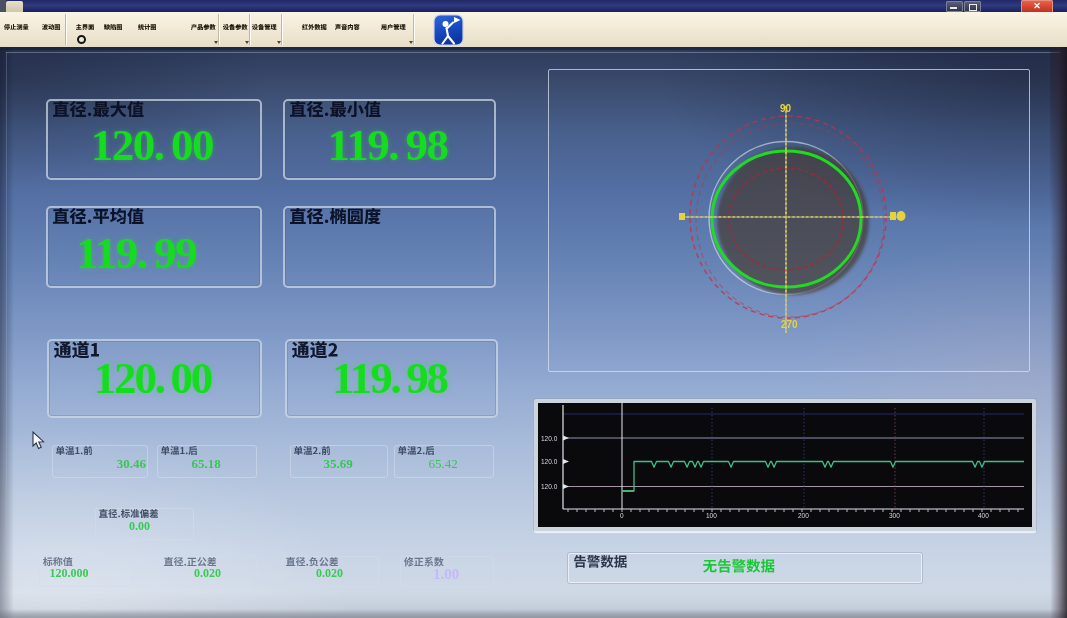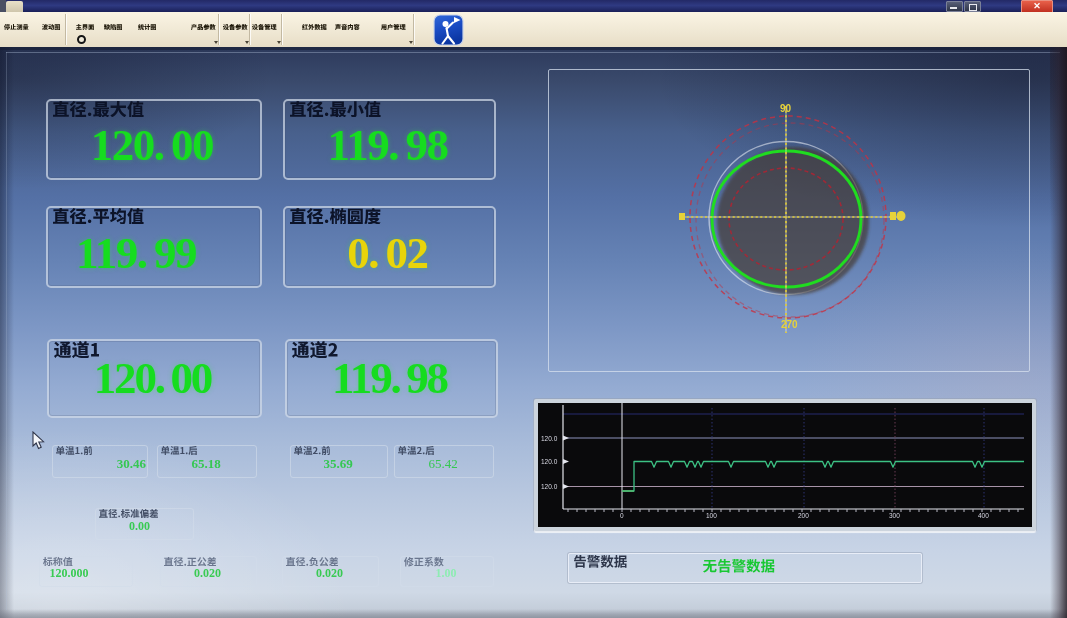--- a/index.html
+++ b/index.html
@@ -108,21 +108,20 @@
 <svg style="position:absolute;left:54.0px;top:341.0px;" width="45.3" height="17.3" viewBox="0 0 45.3 17.3">
       <path d="M4.6 7.1V13.9H2.4V9.3H0.2V7.1ZM0.3 2.2 2.0 0.8Q2.5 1.2 3.1 1.7Q3.7 2.2 4.3 2.8Q4.9 3.3 5.2 3.7L3.5 5.3Q3.2 4.9 2.7 4.4Q2.1 3.8 1.5 3.3Q0.9 2.7 0.3 2.2ZM7.4 3.7 8.9 2.5Q9.7 2.7 10.7 3.1Q11.6 3.5 12.5 3.9Q13.4 4.3 14.0 4.7L12.4 6.1Q11.8 5.7 11.0 5.3Q10.1 4.9 9.2 4.5Q8.2 4.0 7.4 3.7ZM6.1 4.7H15.2V6.4H8.3V14.0H6.1ZM14.1 4.7H16.4V12.0Q16.4 12.7 16.2 13.1Q16.1 13.5 15.6 13.7Q15.2 14.0 14.6 14.0Q14.0 14.1 13.2 14.1Q13.1 13.6 12.9 13.1Q12.8 12.6 12.6 12.2Q13.0 12.2 13.3 12.2Q13.7 12.2 13.8 12.2Q14.0 12.2 14.1 12.2Q14.1 12.1 14.1 12.0ZM6.3 0.7H14.8V2.5H6.3ZM7.3 7.2H14.9V8.8H7.3ZM7.3 9.7H14.9V11.4H7.3ZM10.1 5.5H12.3V13.9H10.1ZM13.9 0.7H14.5L14.9 0.6L16.3 1.7Q15.4 2.7 14.1 3.6Q12.8 4.5 11.6 5.1Q11.4 4.8 11.0 4.4Q10.7 4.0 10.4 3.8Q11.1 3.4 11.8 3.0Q12.4 2.5 13.0 2.0Q13.6 1.5 13.9 1.1ZM3.6 13.0Q4.1 13.0 4.5 13.3Q4.9 13.6 5.6 14.0Q6.4 14.5 7.7 14.6Q8.9 14.8 10.3 14.8Q11.0 14.8 11.9 14.7Q12.8 14.7 13.8 14.7Q14.7 14.6 15.6 14.5Q16.5 14.4 17.2 14.3Q17.1 14.6 16.9 15.1Q16.8 15.5 16.7 15.9Q16.6 16.3 16.6 16.6Q16.0 16.6 15.3 16.7Q14.5 16.7 13.6 16.7Q12.7 16.8 11.8 16.8Q11.0 16.8 10.2 16.8Q8.6 16.8 7.4 16.6Q6.2 16.4 5.3 15.9Q4.7 15.6 4.3 15.3Q3.9 15.0 3.6 15.0Q3.3 15.0 3.0 15.3Q2.6 15.6 2.2 16.1Q1.8 16.6 1.4 17.1L0.0 15.1Q0.9 14.2 1.9 13.6Q2.9 13.0 3.6 13.0Z M23.3 2.2H34.8V4.2H23.3ZM27.6 3.1 30.4 3.3Q30.1 4.0 29.7 4.7Q29.4 5.4 29.1 5.9L27.2 5.6Q27.3 5.0 27.5 4.3Q27.6 3.7 27.6 3.1ZM30.8 0.1 33.1 0.8Q32.6 1.4 32.2 2.1Q31.7 2.7 31.4 3.1L29.5 2.5Q29.7 2.2 30.0 1.8Q30.2 1.3 30.4 0.9Q30.6 0.5 30.8 0.1ZM24.7 0.8 26.7 0.0Q27.1 0.4 27.4 0.9Q27.7 1.5 27.9 1.9L25.8 2.8Q25.6 2.4 25.3 1.8Q25.0 1.3 24.7 0.8ZM22.7 6.6V14.0H20.4V8.8H18.4V6.6ZM18.3 2.0 20.2 0.8Q20.6 1.3 21.1 1.8Q21.6 2.3 22.1 2.8Q22.5 3.4 22.8 3.8L20.8 5.1Q20.6 4.7 20.2 4.1Q19.7 3.6 19.3 3.0Q18.8 2.5 18.3 2.0ZM21.8 13.2Q22.3 13.2 22.8 13.5Q23.2 13.8 24.0 14.2Q25.0 14.7 26.2 14.8Q27.4 14.9 28.9 14.9Q29.8 14.9 30.9 14.9Q32.0 14.8 33.2 14.7Q34.3 14.6 35.2 14.5Q35.1 14.8 34.9 15.2Q34.8 15.6 34.7 16.1Q34.6 16.5 34.6 16.8Q34.1 16.8 33.4 16.9Q32.7 16.9 31.9 16.9Q31.1 17.0 30.3 17.0Q29.5 17.0 28.8 17.0Q27.2 17.0 25.9 16.8Q24.7 16.6 23.7 16.1Q23.0 15.8 22.6 15.5Q22.1 15.2 21.8 15.2Q21.4 15.2 21.0 15.5Q20.7 15.8 20.2 16.3Q19.8 16.8 19.4 17.3L18.0 15.3Q19.0 14.4 20.0 13.8Q21.0 13.2 21.8 13.2ZM26.6 9.1V9.9H31.2V9.1ZM26.6 11.4V12.3H31.2V11.4ZM26.6 6.8V7.6H31.2V6.8ZM24.4 5.1H33.6V13.9H24.4Z M37.1 15.5V13.1H39.9V5.1H37.5V3.3Q38.5 3.1 39.3 2.8Q40.0 2.6 40.7 2.1H42.8V13.1H45.3V15.5Z" fill="#10182e"></path>
     </svg>
 <div style="position:absolute;border:2px solid rgba(208,218,232,.72);border-radius:5px;box-shadow:inset 0 0 0 1px rgba(60,72,100,.18);left:285px;top:339px;width:209px;height:75px"></div>
 <svg style="position:absolute;left:292.0px;top:341.0px;" width="45.5" height="17.3" viewBox="0 0 45.5 17.3">
       <path d="M4.6 7.1V13.9H2.4V9.3H0.2V7.1ZM0.3 2.2 2.0 0.8Q2.5 1.2 3.1 1.7Q3.7 2.2 4.3 2.8Q4.9 3.3 5.2 3.7L3.5 5.3Q3.2 4.9 2.7 4.4Q2.1 3.8 1.5 3.3Q0.9 2.7 0.3 2.2ZM7.4 3.7 8.9 2.5Q9.7 2.7 10.7 3.1Q11.6 3.5 12.5 3.9Q13.4 4.3 14.0 4.7L12.4 6.1Q11.8 5.7 11.0 5.3Q10.1 4.9 9.2 4.5Q8.2 4.0 7.4 3.7ZM6.1 4.7H15.2V6.4H8.3V14.0H6.1ZM14.1 4.7H16.4V12.0Q16.4 12.7 16.2 13.1Q16.1 13.5 15.6 13.7Q15.2 14.0 14.6 14.0Q14.0 14.1 13.2 14.1Q13.1 13.6 12.9 13.1Q12.8 12.6 12.6 12.2Q13.0 12.2 13.3 12.2Q13.7 12.2 13.8 12.2Q14.0 12.2 14.1 12.2Q14.1 12.1 14.1 12.0ZM6.3 0.7H14.8V2.5H6.3ZM7.3 7.2H14.9V8.8H7.3ZM7.3 9.7H14.9V11.4H7.3ZM10.1 5.5H12.3V13.9H10.1ZM13.9 0.7H14.5L14.9 0.6L16.3 1.7Q15.4 2.7 14.1 3.6Q12.8 4.5 11.6 5.1Q11.4 4.8 11.0 4.4Q10.7 4.0 10.4 3.8Q11.1 3.4 11.8 3.0Q12.4 2.5 13.0 2.0Q13.6 1.5 13.9 1.1ZM3.6 13.0Q4.1 13.0 4.5 13.3Q4.9 13.6 5.6 14.0Q6.4 14.5 7.7 14.6Q8.9 14.8 10.3 14.8Q11.0 14.8 11.9 14.7Q12.8 14.7 13.8 14.7Q14.7 14.6 15.6 14.5Q16.5 14.4 17.2 14.3Q17.1 14.6 16.9 15.1Q16.8 15.5 16.7 15.9Q16.6 16.3 16.6 16.6Q16.0 16.6 15.3 16.7Q14.5 16.7 13.6 16.7Q12.7 16.8 11.8 16.8Q11.0 16.8 10.2 16.8Q8.6 16.8 7.4 16.6Q6.2 16.4 5.3 15.9Q4.7 15.6 4.3 15.3Q3.9 15.0 3.6 15.0Q3.3 15.0 3.0 15.3Q2.6 15.6 2.2 16.1Q1.8 16.6 1.4 17.1L0.0 15.1Q0.9 14.2 1.9 13.6Q2.9 13.0 3.6 13.0Z M23.3 2.2H34.8V4.2H23.3ZM27.6 3.1 30.4 3.3Q30.1 4.0 29.7 4.7Q29.4 5.4 29.1 5.9L27.2 5.6Q27.3 5.0 27.5 4.3Q27.6 3.7 27.6 3.1ZM30.8 0.1 33.1 0.8Q32.6 1.4 32.2 2.1Q31.7 2.7 31.4 3.1L29.5 2.5Q29.7 2.2 30.0 1.8Q30.2 1.3 30.4 0.9Q30.6 0.5 30.8 0.1ZM24.7 0.8 26.7 0.0Q27.1 0.4 27.4 0.9Q27.7 1.5 27.9 1.9L25.8 2.8Q25.6 2.4 25.3 1.8Q25.0 1.3 24.7 0.8ZM22.7 6.6V14.0H20.4V8.8H18.4V6.6ZM18.3 2.0 20.2 0.8Q20.6 1.3 21.1 1.8Q21.6 2.3 22.1 2.8Q22.5 3.4 22.8 3.8L20.8 5.1Q20.6 4.7 20.2 4.1Q19.7 3.6 19.3 3.0Q18.8 2.5 18.3 2.0ZM21.8 13.2Q22.3 13.2 22.8 13.5Q23.2 13.8 24.0 14.2Q25.0 14.7 26.2 14.8Q27.4 14.9 28.9 14.9Q29.8 14.9 30.9 14.9Q32.0 14.8 33.2 14.7Q34.3 14.6 35.2 14.5Q35.1 14.8 34.9 15.2Q34.8 15.6 34.7 16.1Q34.6 16.5 34.6 16.8Q34.1 16.8 33.4 16.9Q32.7 16.9 31.9 16.9Q31.1 17.0 30.3 17.0Q29.5 17.0 28.8 17.0Q27.2 17.0 25.9 16.8Q24.7 16.6 23.7 16.1Q23.0 15.8 22.6 15.5Q22.1 15.2 21.8 15.2Q21.4 15.2 21.0 15.5Q20.7 15.8 20.2 16.3Q19.8 16.8 19.4 17.3L18.0 15.3Q19.0 14.4 20.0 13.8Q21.0 13.2 21.8 13.2ZM26.6 9.1V9.9H31.2V9.1ZM26.6 11.4V12.3H31.2V11.4ZM26.6 6.8V7.6H31.2V6.8ZM24.4 5.1H33.6V13.9H24.4Z M36.4 15.5V13.8Q38.1 12.2 39.4 10.9Q40.7 9.5 41.4 8.4Q42.1 7.2 42.1 6.2Q42.1 5.6 41.8 5.1Q41.6 4.7 41.2 4.4Q40.8 4.2 40.2 4.2Q39.5 4.2 38.9 4.6Q38.3 5.0 37.8 5.5L36.2 3.9Q37.2 2.9 38.2 2.4Q39.2 1.9 40.6 1.9Q41.9 1.9 42.8 2.4Q43.8 2.9 44.3 3.9Q44.9 4.8 44.9 6.0Q44.9 7.2 44.3 8.5Q43.7 9.7 42.7 10.9Q41.8 12.1 40.6 13.2Q41.1 13.1 41.8 13.1Q42.4 13.0 42.8 13.0H45.5V15.5Z" fill="#10182e"></path>
     </svg>
 <div style="position:absolute;left:46px;top:119px;width:212px;text-align:center;font-family:'Liberation Serif',serif;font-weight:bold;font-size:45px;letter-spacing:-1.5px;color:#16dc1f;text-shadow:0 0 5px rgba(40,230,60,.35)">120. 00</div>
 <div style="position:absolute;left:283px;top:119px;width:209px;text-align:center;font-family:'Liberation Serif',serif;font-weight:bold;font-size:45px;letter-spacing:-1.5px;color:#16dc1f;text-shadow:0 0 5px rgba(40,230,60,.35)">119. 98</div>
 <div style="position:absolute;left:46px;top:227px;width:180px;text-align:center;font-family:'Liberation Serif',serif;font-weight:bold;font-size:45px;letter-spacing:-1.5px;color:#16dc1f;text-shadow:0 0 5px rgba(40,230,60,.35)">119. 99</div>
-<div style="position:absolute;left:283px;top:227px;width:209px;text-align:center;font-family:'Liberation Serif',serif;font-weight:bold;font-size:45px;letter-spacing:-1.5px;color:#e8d40a;text-shadow:0 0 5px rgba(40,230,60,.35)">0. 02</div>
 <div style="position:absolute;left:47px;top:352px;width:211px;text-align:center;font-family:'Liberation Serif',serif;font-weight:bold;font-size:45px;letter-spacing:-2.2px;color:#16dc1f;text-shadow:0 0 5px rgba(40,230,60,.35)">120. 00</div>
 <div style="position:absolute;left:285px;top:352px;width:209px;text-align:center;font-family:'Liberation Serif',serif;font-weight:bold;font-size:45px;letter-spacing:-2.2px;color:#16dc1f;text-shadow:0 0 5px rgba(40,230,60,.35)">119. 98</div>
 <div style="position:absolute;border:1px solid rgba(210,220,234,.6);border-radius:3px;left:52px;top:445px;width:94px;height:31px"></div>
 <svg style="position:absolute;left:56.0px;top:446.0px;" width="36.3" height="8.9" viewBox="0 0 36.3 8.9">
       <path d="M3.7 2.2H4.9V8.9H3.7ZM2.0 4.1V4.7H6.7V4.1ZM2.0 2.6V3.2H6.7V2.6ZM0.8 1.7H7.9V5.7H0.8ZM0.0 6.3H8.6V7.4H0.0ZM1.6 0.5 2.6 0.1Q2.9 0.4 3.1 0.8Q3.4 1.1 3.6 1.5L2.5 1.9Q2.4 1.7 2.1 1.2Q1.9 0.8 1.6 0.5ZM6.0 0.1 7.3 0.5Q7.0 0.9 6.7 1.4Q6.4 1.9 6.1 2.2L5.1 1.8Q5.3 1.6 5.4 1.3Q5.6 1.0 5.8 0.7Q5.9 0.4 6.0 0.1Z M13.7 2.8V3.3H16.3V2.8ZM13.7 1.3V1.9H16.3V1.3ZM12.7 0.4H17.4V4.2H12.7ZM12.3 4.8H17.7V8.2H16.7V5.8H16.1V8.2H15.3V5.8H14.7V8.2H13.9V5.8H13.4V8.2H12.3ZM11.6 7.7H18.3V8.7H11.6ZM9.9 1.0 10.5 0.1Q10.8 0.3 11.1 0.4Q11.5 0.6 11.8 0.8Q12.1 0.9 12.3 1.1L11.7 2.0Q11.5 1.8 11.2 1.7Q10.9 1.5 10.5 1.3Q10.2 1.1 9.9 1.0ZM9.3 3.5 9.9 2.7Q10.2 2.8 10.5 3.0Q10.9 3.2 11.2 3.3Q11.5 3.5 11.7 3.7L11.1 4.6Q10.9 4.4 10.6 4.2Q10.3 4.0 10.0 3.9Q9.6 3.7 9.3 3.5ZM9.5 8.1Q9.7 7.7 10.0 7.2Q10.3 6.7 10.6 6.2Q10.9 5.6 11.1 5.1L12.0 5.8Q11.7 6.3 11.5 6.8Q11.2 7.3 11.0 7.8Q10.7 8.3 10.5 8.8Z M19.3 8.1V7.0H20.8V2.5H19.6V1.7Q20.1 1.6 20.5 1.4Q20.9 1.3 21.2 1.1H22.2V7.0H23.6V8.1Z M25.7 8.2Q25.3 8.2 25.1 8.0Q24.8 7.7 24.8 7.3Q24.8 6.9 25.1 6.7Q25.3 6.4 25.7 6.4Q26.1 6.4 26.3 6.7Q26.6 6.9 26.6 7.3Q26.6 7.7 26.3 8.0Q26.1 8.2 25.7 8.2Z M27.7 1.4H36.3V2.5H27.7ZM28.8 4.7H31.3V5.5H28.8ZM28.8 6.1H31.3V7.0H28.8ZM32.8 3.2H33.8V7.1H32.8ZM30.9 3.1H32.0V7.8Q32.0 8.2 31.9 8.4Q31.8 8.6 31.6 8.7Q31.3 8.9 31.0 8.9Q30.7 8.9 30.2 8.9Q30.2 8.7 30.1 8.4Q30.0 8.1 29.9 8.0Q30.1 8.0 30.4 8.0Q30.6 8.0 30.7 8.0Q30.8 8.0 30.8 7.9Q30.9 7.9 30.9 7.8ZM34.7 3.0H35.8V7.7Q35.8 8.1 35.7 8.4Q35.6 8.6 35.3 8.7Q35.0 8.9 34.7 8.9Q34.3 8.9 33.7 8.9Q33.7 8.7 33.6 8.4Q33.5 8.1 33.3 7.8Q33.7 7.9 34.0 7.9Q34.4 7.9 34.5 7.9Q34.6 7.9 34.6 7.8Q34.7 7.8 34.7 7.7ZM29.0 0.4 30.1 0.0Q30.3 0.3 30.6 0.6Q30.8 1.0 31.0 1.3L29.8 1.7Q29.7 1.4 29.5 1.0Q29.2 0.7 29.0 0.4ZM33.9 0.0 35.1 0.4Q34.8 0.8 34.5 1.3Q34.2 1.7 34.0 2.0L32.9 1.7Q33.1 1.4 33.3 1.1Q33.4 0.9 33.6 0.6Q33.8 0.3 33.9 0.0ZM28.2 3.1H31.2V4.1H29.3V8.9H28.2Z" fill="#2e3850" opacity="0.85"></path>
     </svg>
 <div style="position:absolute;left:52px;top:456px;width:94px;text-align:right;font-family:'Liberation Serif',serif;font-weight:bold;font-size:13px;color:#25c93f;opacity:.88">30.46</div>
 <div style="position:absolute;border:1px solid rgba(210,220,234,.6);border-radius:3px;left:157px;top:445px;width:98px;height:31px"></div>
 <svg style="position:absolute;left:161.0px;top:446.0px;" width="36.4" height="8.9" viewBox="0 0 36.4 8.9">
       <path d="M3.7 2.1H4.9V8.9H3.7ZM2.0 4.0V4.7H6.7V4.0ZM2.0 2.5V3.2H6.7V2.5ZM0.8 1.6H7.9V5.6H0.8ZM0.0 6.3H8.6V7.3H0.0ZM1.6 0.5 2.6 0.0Q2.9 0.3 3.1 0.7Q3.4 1.1 3.6 1.4L2.5 1.9Q2.4 1.6 2.1 1.2Q1.9 0.8 1.6 0.5ZM6.0 0.0 7.3 0.4Q7.0 0.9 6.7 1.3Q6.4 1.8 6.1 2.1L5.1 1.8Q5.3 1.5 5.4 1.2Q5.6 0.9 5.8 0.6Q5.9 0.3 6.0 0.0Z M13.7 2.7V3.3H16.3V2.7ZM13.7 1.3V1.8H16.3V1.3ZM12.7 0.4H17.4V4.2H12.7ZM12.3 4.7H17.7V8.1H16.7V5.7H16.1V8.1H15.3V5.7H14.7V8.1H13.9V5.7H13.4V8.1H12.3ZM11.6 7.6H18.3V8.6H11.6ZM9.9 0.9 10.5 0.1Q10.8 0.2 11.1 0.4Q11.5 0.5 11.8 0.7Q12.1 0.9 12.3 1.0L11.7 2.0Q11.5 1.8 11.2 1.6Q10.9 1.4 10.5 1.2Q10.2 1.0 9.9 0.9ZM9.3 3.5 9.9 2.7Q10.2 2.8 10.5 2.9Q10.9 3.1 11.2 3.3Q11.5 3.4 11.7 3.6L11.1 4.5Q10.9 4.4 10.6 4.2Q10.3 4.0 10.0 3.8Q9.6 3.6 9.3 3.5ZM9.5 8.0Q9.7 7.6 10.0 7.2Q10.3 6.7 10.6 6.1Q10.9 5.6 11.1 5.0L12.0 5.7Q11.7 6.2 11.5 6.7Q11.2 7.2 11.0 7.7Q10.7 8.2 10.5 8.7Z M19.3 8.0V6.9H20.8V2.5H19.6V1.6Q20.1 1.5 20.5 1.4Q20.9 1.2 21.2 1.0H22.2V6.9H23.6V8.0Z M25.7 8.2Q25.3 8.2 25.1 7.9Q24.8 7.6 24.8 7.3Q24.8 6.9 25.1 6.6Q25.3 6.4 25.7 6.4Q26.1 6.4 26.3 6.6Q26.6 6.9 26.6 7.3Q26.6 7.6 26.3 7.9Q26.1 8.2 25.7 8.2Z M29.1 2.6H36.4V3.7H29.1ZM30.8 7.4H35.0V8.5H30.8ZM34.9 0.0 35.8 0.9Q35.1 1.1 34.2 1.3Q33.4 1.4 32.5 1.5Q31.6 1.6 30.6 1.7Q29.7 1.7 28.8 1.8Q28.8 1.6 28.7 1.3Q28.6 1.0 28.6 0.8Q29.4 0.7 30.3 0.7Q31.2 0.6 32.0 0.5Q32.9 0.4 33.6 0.3Q34.3 0.1 34.9 0.0ZM30.2 4.7H35.8V8.9H34.6V5.8H31.4V8.9H30.2ZM28.6 0.8H29.7V3.4Q29.7 4.0 29.7 4.7Q29.6 5.4 29.5 6.2Q29.4 7.0 29.1 7.7Q28.8 8.4 28.4 8.9Q28.3 8.8 28.1 8.6Q27.9 8.5 27.8 8.3Q27.6 8.2 27.4 8.1Q27.8 7.6 28.0 7.0Q28.3 6.4 28.4 5.8Q28.5 5.2 28.5 4.5Q28.6 3.9 28.6 3.4Z" fill="#2e3850" opacity="0.85"></path>
@@ -155,21 +154,21 @@
 <div style="position:absolute;left:160px;top:566px;width:95px;text-align:center;font-family:'Liberation Serif',serif;font-weight:bold;font-size:12px;color:#25c93f;opacity:.88">0.020</div>
 <div style="position:absolute;border:1px solid rgba(210,220,234,.6);border-radius:3px;left:282px;top:556px;width:95px;height:29px"></div>
 <svg style="position:absolute;left:286.0px;top:557.0px;" width="52.3" height="9.4" viewBox="0 0 52.3 9.4">
       <path d="M0.2 0.7H8.9V1.8H0.2ZM3.9 0.0 5.2 0.1Q5.2 0.6 5.1 1.2Q5.0 1.7 4.9 2.2Q4.8 2.6 4.7 3.0L3.6 2.8Q3.6 2.5 3.7 2.0Q3.8 1.5 3.8 1.0Q3.9 0.4 3.9 0.0ZM1.9 3.8H7.3V4.7H1.9ZM1.9 5.2H7.3V6.1H1.9ZM0.0 8.0H9.2V9.1H0.0ZM1.3 2.3H7.9V8.5H6.7V3.3H2.5V8.5H1.3ZM1.9 6.6H7.3V7.5H1.9Z M13.5 0.5H17.9V1.6H13.5ZM17.5 0.5H17.7L17.9 0.5L18.8 1.0Q18.4 1.7 17.8 2.3Q17.2 3.0 16.5 3.5Q15.8 4.0 15.0 4.4Q14.2 4.8 13.4 5.1Q13.3 4.9 13.2 4.7Q13.0 4.6 12.9 4.4Q12.8 4.2 12.6 4.1Q13.4 3.9 14.1 3.5Q14.9 3.2 15.5 2.7Q16.2 2.3 16.7 1.8Q17.2 1.3 17.5 0.7ZM13.0 8.1H19.2V9.2H13.0ZM15.5 5.9H16.7V8.4H15.5ZM13.5 5.2H18.6V6.3H13.5ZM12.2 2.2 13.3 2.7Q12.9 3.3 12.4 3.9Q11.9 4.5 11.4 5.1Q10.9 5.6 10.3 6.0Q10.3 5.9 10.2 5.7Q10.1 5.4 10.0 5.2Q9.9 5.0 9.8 4.8Q10.2 4.5 10.7 4.1Q11.1 3.7 11.5 3.2Q11.9 2.7 12.2 2.2ZM12.0 0.0 13.1 0.5Q12.8 1.0 12.3 1.4Q11.9 1.9 11.4 2.3Q10.9 2.7 10.5 3.0Q10.4 2.9 10.3 2.7Q10.2 2.5 10.1 2.3Q10.0 2.1 9.9 2.0Q10.3 1.8 10.7 1.4Q11.1 1.1 11.4 0.7Q11.8 0.4 12.0 0.0ZM11.2 4.5 12.3 3.4 12.4 3.4V9.4H11.2ZM15.8 3.5 16.4 2.6Q16.8 2.8 17.4 3.1Q17.9 3.3 18.4 3.6Q18.9 3.8 19.2 4.1L18.6 5.0Q18.3 4.8 17.8 4.5Q17.3 4.2 16.8 4.0Q16.2 3.7 15.8 3.5Z M21.2 8.7Q20.8 8.7 20.6 8.4Q20.3 8.1 20.3 7.7Q20.3 7.3 20.6 7.0Q20.8 6.7 21.2 6.7Q21.6 6.7 21.9 7.0Q22.1 7.3 22.1 7.7Q22.1 8.1 21.9 8.4Q21.6 8.7 21.2 8.7Z M26.3 1.0H29.4V2.0H25.5ZM26.0 0.0 27.3 0.3Q27.0 1.0 26.5 1.7Q26.0 2.4 25.4 3.0Q24.8 3.7 24.0 4.3Q23.9 4.1 23.8 4.0Q23.6 3.8 23.5 3.7Q23.3 3.5 23.1 3.4Q23.9 2.9 24.4 2.4Q25.0 1.8 25.4 1.2Q25.8 0.6 26.0 0.0ZM28.9 1.0H29.2L29.4 1.0L30.2 1.5Q30.0 1.9 29.7 2.3Q29.4 2.7 29.1 3.1Q28.8 3.5 28.6 3.9Q28.4 3.7 28.1 3.5Q27.8 3.4 27.6 3.3Q27.9 3.0 28.1 2.6Q28.4 2.2 28.6 1.9Q28.8 1.5 28.9 1.2ZM28.0 7.8 28.7 7.0Q29.4 7.3 30.0 7.6Q30.7 7.8 31.2 8.1Q31.8 8.4 32.3 8.6L31.3 9.4Q30.9 9.2 30.4 8.9Q29.9 8.6 29.2 8.3Q28.6 8.1 28.0 7.8ZM27.3 4.6H28.6Q28.5 5.4 28.4 6.1Q28.3 6.7 28.0 7.3Q27.7 7.8 27.2 8.2Q26.7 8.6 25.8 8.9Q25.0 9.2 23.8 9.4Q23.7 9.2 23.6 8.9Q23.4 8.6 23.2 8.4Q24.3 8.3 25.1 8.0Q25.8 7.8 26.2 7.5Q26.7 7.2 26.9 6.8Q27.1 6.3 27.2 5.8Q27.3 5.3 27.3 4.6ZM24.6 2.9H31.3V7.3H30.0V4.0H25.8V7.3H24.6Z M38.8 5.8 39.9 5.3Q40.3 5.9 40.8 6.5Q41.2 7.1 41.6 7.7Q42.0 8.3 42.2 8.8L41.0 9.4Q40.8 9.0 40.4 8.3Q40.0 7.7 39.6 7.0Q39.2 6.4 38.8 5.8ZM35.8 0.3 37.1 0.6Q36.8 1.4 36.3 2.2Q35.9 3.0 35.4 3.7Q34.9 4.3 34.3 4.8Q34.2 4.7 34.0 4.5Q33.8 4.4 33.6 4.2Q33.4 4.0 33.2 3.9Q33.8 3.5 34.2 2.9Q34.7 2.4 35.1 1.7Q35.5 1.0 35.8 0.3ZM39.7 0.2Q40.0 0.7 40.3 1.1Q40.6 1.6 41.0 2.1Q41.4 2.6 41.8 3.0Q42.2 3.4 42.5 3.8Q42.4 3.9 42.2 4.1Q42.0 4.2 41.8 4.4Q41.7 4.6 41.5 4.8Q41.2 4.4 40.8 3.9Q40.4 3.4 40.0 2.9Q39.6 2.4 39.2 1.8Q38.8 1.2 38.6 0.7ZM34.3 8.9Q34.3 8.8 34.2 8.6Q34.1 8.3 34.1 8.1Q34.0 7.8 33.9 7.7Q34.1 7.6 34.3 7.4Q34.5 7.2 34.8 6.9Q35.0 6.7 35.3 6.3Q35.5 5.9 35.9 5.4Q36.2 4.9 36.6 4.3Q36.9 3.6 37.2 3.0L38.5 3.6Q38.1 4.5 37.5 5.3Q37.0 6.1 36.4 6.9Q35.8 7.6 35.2 8.2V8.3Q35.2 8.3 35.1 8.3Q34.9 8.4 34.8 8.5Q34.6 8.6 34.5 8.7Q34.3 8.8 34.3 8.9ZM34.3 8.9 34.3 7.9 35.1 7.5 40.2 7.1Q40.2 7.4 40.3 7.7Q40.4 8.1 40.5 8.3Q39.2 8.4 38.3 8.4Q37.4 8.5 36.8 8.6Q36.2 8.6 35.7 8.7Q35.3 8.7 35.0 8.8Q34.8 8.8 34.6 8.8Q34.5 8.9 34.3 8.9Z M43.8 1.3H51.9V2.4H43.8ZM44.3 2.9H51.4V3.9H44.3ZM44.9 8.0H52.3V9.1H44.9ZM43.4 4.4H52.3V5.5H43.4ZM46.3 6.0H51.5V7.1H46.3ZM48.1 6.4H49.4V8.7H48.1ZM45.1 0.5 46.2 0.0Q46.4 0.3 46.6 0.7Q46.9 1.1 47.0 1.4L45.8 1.9Q45.8 1.6 45.5 1.2Q45.3 0.8 45.1 0.5ZM49.5 0.0 50.8 0.4Q50.6 0.7 50.3 1.1Q50.0 1.5 49.8 1.7L48.7 1.4Q48.8 1.2 49.0 1.0Q49.1 0.7 49.3 0.5Q49.4 0.2 49.5 0.0ZM47.2 1.6 48.5 1.9Q48.1 3.5 47.5 4.8Q46.9 6.1 46.0 7.1Q45.1 8.1 43.9 8.8Q43.9 8.7 43.7 8.5Q43.6 8.3 43.4 8.1Q43.2 7.9 43.1 7.8Q44.2 7.2 45.0 6.3Q45.9 5.4 46.4 4.3Q46.9 3.1 47.2 1.6Z" fill="#4a5670" opacity="0.75"></path>
     </svg>
 <div style="position:absolute;left:282px;top:566px;width:95px;text-align:center;font-family:'Liberation Serif',serif;font-weight:bold;font-size:12px;color:#25c93f;opacity:.88">0.020</div>
 <div style="position:absolute;border:1px solid rgba(210,220,234,.6);border-radius:3px;left:400px;top:556px;width:92px;height:29px"></div>
 <svg style="position:absolute;left:404.0px;top:557.0px;" width="39.7" height="9.5" viewBox="0 0 39.7 9.5">
       <path d="M6.8 4.7 7.6 5.0Q7.3 5.3 6.9 5.6Q6.5 5.9 6.0 6.1Q5.6 6.3 5.1 6.4Q5.0 6.3 4.8 6.1Q4.6 5.9 4.5 5.7Q4.9 5.6 5.3 5.5Q5.8 5.3 6.1 5.1Q6.5 4.9 6.8 4.7ZM7.7 5.6 8.6 6.0Q8.2 6.4 7.7 6.8Q7.1 7.1 6.4 7.4Q5.8 7.6 5.1 7.8Q5.0 7.6 4.8 7.4Q4.7 7.2 4.5 7.0Q5.1 6.9 5.8 6.7Q6.4 6.5 6.9 6.2Q7.4 6.0 7.7 5.6ZM8.5 6.7 9.5 7.2Q9.0 7.8 8.2 8.2Q7.5 8.6 6.6 8.9Q5.7 9.2 4.6 9.4Q4.5 9.2 4.4 8.9Q4.2 8.7 4.0 8.5Q4.9 8.3 5.8 8.1Q6.7 7.9 7.4 7.6Q8.0 7.2 8.5 6.7ZM5.4 0.0 6.5 0.3Q6.2 1.2 5.6 2.0Q5.1 2.8 4.5 3.3Q4.4 3.2 4.2 3.1Q4.1 3.0 3.9 2.8Q3.7 2.7 3.6 2.6Q4.2 2.2 4.7 1.5Q5.1 0.8 5.4 0.0ZM5.6 1.1H8.3V2.0H5.1ZM5.5 1.6Q5.8 2.1 6.3 2.7Q6.9 3.2 7.8 3.6Q8.6 4.0 9.7 4.2Q9.6 4.3 9.4 4.4Q9.3 4.6 9.2 4.8Q9.1 5.0 9.0 5.1Q7.9 4.9 7.1 4.4Q6.2 3.9 5.6 3.3Q5.1 2.7 4.7 2.1ZM2.8 2.9H3.8V7.7H2.8ZM2.0 0.1 3.1 0.4Q2.8 1.3 2.4 2.2Q2.0 3.0 1.6 3.8Q1.1 4.6 0.6 5.2Q0.5 5.1 0.4 4.8Q0.3 4.6 0.2 4.3Q0.1 4.1 0.0 3.9Q0.4 3.5 0.8 2.8Q1.2 2.2 1.5 1.5Q1.8 0.8 2.0 0.1ZM1.2 2.8 2.3 1.7 2.3 1.7V9.4H1.2ZM8.1 1.1H8.3L8.5 1.0L9.2 1.3Q8.9 2.1 8.4 2.8Q7.9 3.4 7.2 3.8Q6.6 4.3 5.8 4.6Q5.0 5.0 4.2 5.2Q4.1 5.0 4.0 4.7Q3.8 4.4 3.6 4.3Q4.4 4.1 5.1 3.9Q5.8 3.6 6.4 3.2Q7.0 2.8 7.5 2.3Q7.9 1.8 8.1 1.2Z M10.6 0.7H19.2V1.9H10.6ZM15.1 4.1H18.6V5.2H15.1ZM10.3 7.9H19.4V9.1H10.3ZM14.5 1.2H15.8V8.5H14.5ZM11.5 3.4H12.8V8.5H11.5Z M22.3 6.4 23.5 6.8Q23.2 7.2 22.8 7.6Q22.4 8.0 22.0 8.3Q21.7 8.6 21.3 8.9Q21.2 8.8 21.0 8.6Q20.8 8.5 20.6 8.3Q20.4 8.2 20.2 8.1Q20.8 7.8 21.4 7.3Q21.9 6.8 22.3 6.4ZM26.0 7.0 27.0 6.3Q27.4 6.6 27.8 6.9Q28.3 7.2 28.7 7.6Q29.1 7.9 29.3 8.2L28.2 8.9Q28.0 8.6 27.7 8.3Q27.3 7.9 26.9 7.6Q26.4 7.2 26.0 7.0ZM24.3 5.6H25.5V8.1Q25.5 8.6 25.4 8.8Q25.3 9.1 24.9 9.2Q24.6 9.3 24.2 9.4Q23.8 9.4 23.2 9.4Q23.2 9.1 23.0 8.8Q22.9 8.5 22.8 8.2Q23.0 8.2 23.3 8.2Q23.6 8.2 23.8 8.2Q24.0 8.2 24.1 8.2Q24.2 8.2 24.2 8.2Q24.3 8.2 24.3 8.1ZM27.7 0.0 28.6 1.0Q27.8 1.2 26.9 1.3Q25.9 1.5 25.0 1.6Q24.0 1.7 23.0 1.7Q22.0 1.8 21.1 1.8Q21.0 1.6 21.0 1.3Q20.9 1.0 20.8 0.8Q21.7 0.7 22.7 0.7Q23.6 0.6 24.5 0.5Q25.4 0.4 26.3 0.3Q27.1 0.2 27.7 0.0ZM21.2 6.3Q21.2 6.2 21.1 6.0Q21.1 5.8 21.0 5.6Q20.9 5.4 20.9 5.2Q21.2 5.2 21.5 5.0Q21.8 4.9 22.3 4.7Q22.5 4.5 23.0 4.3Q23.5 4.0 24.2 3.6Q24.8 3.2 25.5 2.7Q26.1 2.3 26.7 1.8L27.6 2.5Q26.3 3.6 24.8 4.4Q23.4 5.2 22.0 5.8V5.8Q22.0 5.8 21.8 5.9Q21.7 5.9 21.6 6.0Q21.4 6.0 21.3 6.1Q21.2 6.2 21.2 6.3ZM21.2 6.3 21.2 5.4 21.9 5.1 27.9 4.7Q27.9 4.9 27.9 5.1Q27.9 5.4 27.9 5.6Q26.5 5.7 25.5 5.8Q24.5 5.9 23.8 5.9Q23.1 6.0 22.6 6.0Q22.2 6.1 21.9 6.1Q21.6 6.1 21.5 6.2Q21.3 6.2 21.2 6.3ZM21.7 4.1Q21.6 4.0 21.6 3.8Q21.5 3.6 21.4 3.4Q21.4 3.2 21.3 3.1Q21.5 3.0 21.7 2.9Q21.9 2.8 22.1 2.7Q22.2 2.6 22.4 2.4Q22.7 2.3 22.9 2.0Q23.2 1.8 23.5 1.5Q23.8 1.2 24.1 0.9L25.1 1.5Q24.5 2.1 23.7 2.6Q23.0 3.2 22.3 3.6V3.6Q22.3 3.6 22.2 3.7Q22.1 3.7 22.0 3.8Q21.9 3.9 21.8 3.9Q21.7 4.0 21.7 4.1ZM21.7 4.1 21.6 3.3 22.2 3.0 25.8 2.8Q25.8 3.0 25.8 3.3Q25.7 3.6 25.7 3.7Q24.5 3.8 23.7 3.8Q23.0 3.9 22.6 3.9Q22.2 4.0 22.0 4.0Q21.8 4.0 21.7 4.1ZM26.3 4.1 27.2 3.7Q27.5 4.0 27.9 4.4Q28.3 4.8 28.6 5.2Q28.9 5.6 29.1 5.9L28.2 6.5Q28.0 6.2 27.7 5.8Q27.4 5.3 27.0 4.9Q26.6 4.5 26.3 4.1Z M30.5 5.2H34.3V6.2H30.5ZM30.3 1.8H35.2V2.8H30.3ZM34.1 0.2 35.1 0.6Q34.9 0.9 34.6 1.2Q34.4 1.5 34.2 1.8L33.4 1.4Q33.5 1.3 33.7 1.0Q33.8 0.8 33.9 0.6Q34.0 0.3 34.1 0.2ZM32.2 0.0H33.3V4.5H32.2ZM30.5 0.6 31.4 0.2Q31.6 0.5 31.8 0.8Q31.9 1.2 32.0 1.4L31.1 1.8Q31.0 1.6 30.9 1.2Q30.7 0.9 30.5 0.6ZM32.2 2.2 33.0 2.7Q32.7 3.1 32.4 3.5Q32.0 3.9 31.5 4.2Q31.1 4.6 30.7 4.8Q30.6 4.6 30.4 4.3Q30.2 4.1 30.1 3.9Q30.5 3.8 30.9 3.5Q31.3 3.2 31.6 2.9Q32.0 2.5 32.2 2.2ZM33.1 2.4Q33.3 2.5 33.5 2.6Q33.8 2.8 34.1 3.0Q34.3 3.1 34.6 3.3Q34.8 3.4 34.9 3.5L34.3 4.3Q34.1 4.2 33.9 4.0Q33.7 3.8 33.5 3.6Q33.2 3.4 33.0 3.2Q32.7 3.0 32.6 2.9ZM35.9 1.9H39.4V3.0H35.9ZM36.0 0.1 37.1 0.2Q36.9 1.2 36.7 2.2Q36.5 3.1 36.1 3.9Q35.8 4.8 35.4 5.4Q35.3 5.3 35.1 5.1Q35.0 5.0 34.8 4.8Q34.6 4.7 34.5 4.6Q34.9 4.1 35.2 3.4Q35.5 2.7 35.7 1.8Q35.9 1.0 36.0 0.1ZM37.7 2.6 38.8 2.7Q38.6 4.4 38.2 5.7Q37.8 7.0 37.0 7.9Q36.2 8.8 35.0 9.5Q34.9 9.4 34.8 9.2Q34.7 9.0 34.6 8.8Q34.4 8.6 34.3 8.5Q35.5 8.0 36.2 7.2Q36.9 6.4 37.2 5.2Q37.6 4.1 37.7 2.6ZM36.6 2.8Q36.8 4.0 37.2 5.1Q37.6 6.2 38.2 7.1Q38.8 7.9 39.7 8.4Q39.5 8.6 39.3 8.8Q39.0 9.1 38.9 9.3Q37.9 8.7 37.3 7.8Q36.6 6.9 36.2 5.6Q35.8 4.4 35.6 3.0ZM30.7 7.1 31.4 6.4Q31.9 6.6 32.5 6.9Q33.1 7.2 33.6 7.5Q34.1 7.8 34.5 8.0L33.8 8.8Q33.4 8.5 32.9 8.2Q32.4 7.9 31.8 7.6Q31.2 7.3 30.7 7.1ZM33.9 5.2H34.1L34.3 5.1L35.0 5.4Q34.6 6.5 34.0 7.3Q33.4 8.1 32.5 8.6Q31.7 9.1 30.7 9.4Q30.6 9.2 30.4 8.9Q30.3 8.7 30.1 8.5Q31.0 8.3 31.8 7.9Q32.6 7.5 33.1 6.8Q33.7 6.2 33.9 5.3ZM30.7 7.1Q30.9 6.7 31.1 6.3Q31.4 5.9 31.6 5.5Q31.8 5.0 32.0 4.6L33.0 4.8Q32.8 5.2 32.6 5.7Q32.4 6.1 32.2 6.6Q31.9 7.0 31.7 7.3Z" fill="#4a5670" opacity="0.75"></path>
     </svg>
-<div style="position:absolute;left:400px;top:566px;width:92px;text-align:center;font-family:'Liberation Serif',serif;font-weight:bold;font-size:12px;color:#86efac;opacity:.88">1.00</div>
+<div style="position:absolute;left:400px;top:566px;width:92px;text-align:center;font-family:'Liberation Serif',serif;font-weight:bold;font-size:15px;color:#c4b5fd;opacity:.88">1.00</div>
 <div style="position:absolute;left:568px;top:553px;width:352px;height:28px;border:1px solid rgba(235,240,248,.9);box-shadow:0 0 0 1px rgba(110,122,145,.28);border-radius:2px"></div>
 <svg style="position:absolute;left:574.0px;top:555.0px;" width="52.8" height="12.8" viewBox="0 0 52.8 12.8">
       <path d="M0.1 4.8H12.0V6.3H0.1ZM2.4 1.8H11.2V3.3H2.4ZM2.5 10.6H9.8V12.1H2.5ZM5.5 0.0H7.3V5.7H5.5ZM1.6 7.3H10.7V12.7H9.0V8.8H3.3V12.8H1.6ZM2.3 0.1 3.9 0.5Q3.6 1.3 3.2 2.1Q2.8 2.9 2.4 3.6Q1.9 4.3 1.5 4.8Q1.3 4.7 1.0 4.5Q0.8 4.3 0.5 4.2Q0.2 4.0 0.0 3.9Q0.7 3.3 1.3 2.2Q1.9 1.2 2.3 0.1Z M16.1 11.5H23.1V12.3H16.1ZM15.2 8.9H24.0V9.7H15.2ZM15.2 7.7H24.0V8.5H15.2ZM13.6 6.3H25.5V7.3H13.6ZM15.1 10.0H24.2V12.7H22.6V10.8H16.6V12.7H15.1ZM13.5 0.6H20.0V1.5H13.5ZM14.9 0.1H16.2V1.9H14.9ZM17.3 0.1H18.6V1.9H17.3ZM21.2 1.1H25.7V2.2H21.2ZM14.8 2.2H18.5V3.0H14.8ZM21.2 0.0 22.5 0.3Q22.1 1.3 21.5 2.2Q20.9 3.1 20.3 3.7Q20.2 3.6 20.0 3.5Q19.8 3.3 19.6 3.2Q19.4 3.0 19.2 2.9Q19.9 2.4 20.4 1.6Q20.9 0.9 21.2 0.0ZM23.5 1.6 24.9 1.7Q24.6 2.9 24.0 3.7Q23.4 4.5 22.5 5.0Q21.7 5.6 20.5 5.9Q20.5 5.8 20.3 5.6Q20.2 5.4 20.0 5.1Q19.9 4.9 19.8 4.8Q21.3 4.5 22.3 3.7Q23.2 2.9 23.5 1.6ZM21.6 1.9Q22.1 3.0 23.3 3.8Q24.4 4.5 26.0 4.8Q25.7 5.0 25.5 5.4Q25.2 5.7 25.1 6.0Q23.4 5.6 22.3 4.6Q21.1 3.7 20.5 2.3ZM14.7 3.4H17.4V5.4H14.7V4.7H16.3V4.1H14.7ZM18.1 2.2H19.5Q19.5 2.2 19.5 2.4Q19.5 2.5 19.4 2.7Q19.4 3.5 19.3 4.1Q19.3 4.7 19.2 5.0Q19.1 5.3 19.0 5.5Q18.8 5.6 18.7 5.7Q18.5 5.8 18.3 5.8Q18.1 5.8 17.8 5.9Q17.5 5.9 17.2 5.9Q17.2 5.6 17.1 5.3Q17.0 5.0 16.9 4.8Q17.1 4.8 17.3 4.8Q17.5 4.9 17.6 4.9Q17.6 4.9 17.7 4.8Q17.8 4.8 17.8 4.7Q17.9 4.6 18.0 4.1Q18.1 3.6 18.1 2.4ZM14.6 1.8 15.8 2.0Q15.5 2.7 15.1 3.3Q14.6 3.9 14.0 4.4Q13.8 4.2 13.6 4.0Q13.3 3.7 13.1 3.6Q13.7 3.2 14.0 2.7Q14.4 2.2 14.6 1.8ZM14.3 3.4H15.4V5.7H14.3ZM18.5 5.8 19.9 5.5Q20.1 5.7 20.3 6.0Q20.4 6.4 20.5 6.6L19.0 7.0Q18.9 6.8 18.8 6.4Q18.6 6.1 18.5 5.8Z M27.1 7.0H32.3V8.3H27.1ZM26.9 2.4H33.5V3.7H26.9ZM32.0 0.2 33.4 0.7Q33.1 1.2 32.7 1.6Q32.4 2.1 32.2 2.4L31.1 1.9Q31.3 1.7 31.5 1.4Q31.6 1.1 31.8 0.8Q31.9 0.4 32.0 0.2ZM29.5 0.0H30.9V6.1H29.5ZM27.2 0.7 28.4 0.3Q28.6 0.6 28.9 1.1Q29.1 1.6 29.2 1.9L28.0 2.5Q27.9 2.1 27.7 1.6Q27.5 1.1 27.2 0.7ZM29.5 2.9 30.6 3.6Q30.2 4.1 29.7 4.7Q29.2 5.2 28.6 5.7Q28.0 6.1 27.4 6.5Q27.3 6.2 27.1 5.8Q26.8 5.5 26.6 5.3Q27.2 5.0 27.7 4.7Q28.3 4.3 28.7 3.9Q29.2 3.4 29.5 2.9ZM30.8 3.3Q30.9 3.4 31.3 3.6Q31.6 3.7 32.0 4.0Q32.4 4.2 32.7 4.4Q33.0 4.6 33.1 4.7L32.3 5.8Q32.1 5.6 31.8 5.4Q31.5 5.1 31.2 4.8Q30.8 4.6 30.5 4.3Q30.2 4.1 30.0 3.9ZM34.5 2.5H39.3V4.0H34.5ZM34.6 0.1 36.1 0.3Q35.9 1.7 35.5 2.9Q35.2 4.2 34.8 5.3Q34.3 6.4 33.8 7.2Q33.6 7.1 33.4 6.9Q33.2 6.7 33.0 6.5Q32.8 6.3 32.6 6.2Q33.1 5.5 33.5 4.5Q33.9 3.6 34.2 2.4Q34.4 1.3 34.6 0.1ZM37.0 3.4 38.5 3.6Q38.2 5.9 37.6 7.6Q37.0 9.4 35.9 10.7Q34.9 11.9 33.2 12.8Q33.1 12.6 33.0 12.4Q32.8 12.1 32.7 11.9Q32.5 11.6 32.4 11.5Q33.9 10.8 34.8 9.7Q35.8 8.6 36.3 7.0Q36.8 5.5 37.0 3.4ZM35.4 3.7Q35.7 5.4 36.2 6.9Q36.7 8.4 37.5 9.5Q38.4 10.7 39.6 11.3Q39.3 11.5 39.0 11.9Q38.7 12.3 38.5 12.6Q37.2 11.8 36.4 10.5Q35.5 9.2 34.9 7.6Q34.4 5.9 34.0 4.0ZM27.4 9.5 28.3 8.6Q29.1 8.9 29.9 9.3Q30.7 9.7 31.4 10.1Q32.1 10.5 32.6 10.8L31.6 11.9Q31.2 11.5 30.4 11.1Q29.7 10.6 28.9 10.2Q28.1 9.8 27.4 9.5ZM31.8 7.0H32.1L32.3 6.9L33.2 7.3Q32.8 8.8 31.9 9.9Q31.1 10.9 30.0 11.6Q28.8 12.3 27.4 12.7Q27.3 12.4 27.1 12.0Q26.9 11.7 26.7 11.5Q27.9 11.2 29.0 10.6Q30.0 10.1 30.7 9.2Q31.5 8.3 31.8 7.2ZM27.4 9.5Q27.7 9.1 28.0 8.5Q28.4 7.9 28.7 7.3Q29.0 6.7 29.2 6.2L30.6 6.5Q30.4 7.1 30.0 7.7Q29.7 8.3 29.4 8.8Q29.1 9.4 28.8 9.8Z M45.7 0.6H52.4V4.5H45.8V3.1H50.9V2.0H45.7ZM45.0 0.6H46.5V4.7Q46.5 5.6 46.5 6.6Q46.4 7.7 46.2 8.8Q46.1 9.9 45.7 10.9Q45.4 11.9 44.8 12.7Q44.7 12.6 44.4 12.4Q44.2 12.2 43.9 12.1Q43.7 11.9 43.5 11.8Q44.0 11.0 44.3 10.2Q44.6 9.3 44.7 8.3Q44.9 7.3 44.9 6.4Q45.0 5.5 45.0 4.7ZM45.7 5.7H52.8V7.1H45.7ZM47.0 11.0H51.7V12.3H47.0ZM48.5 4.4H50.0V9.0H48.5ZM46.4 8.4H52.5V12.7H51.0V9.7H47.8V12.7H46.4ZM40.1 6.9Q40.9 6.7 42.1 6.4Q43.2 6.1 44.4 5.8L44.6 7.2Q43.5 7.6 42.5 7.9Q41.4 8.2 40.5 8.4ZM40.3 2.6H44.6V4.1H40.3ZM41.7 0.0H43.2V10.8Q43.2 11.4 43.1 11.7Q43.0 12.0 42.7 12.2Q42.4 12.4 41.9 12.5Q41.5 12.5 40.8 12.5Q40.8 12.2 40.7 11.8Q40.5 11.4 40.4 11.0Q40.7 11.1 41.1 11.1Q41.4 11.1 41.5 11.0Q41.6 11.0 41.7 11.0Q41.7 11.0 41.7 10.8Z" fill="#1c2438" opacity="0.9"></path>
     </svg>
 <svg style="position:absolute;left:703.0px;top:559.0px;" width="71.5" height="13.7" viewBox="0 0 71.5 13.7">
       <path d="M0.2 5.1H13.5V6.8H0.2ZM1.1 0.9H12.7V2.6H1.1ZM6.9 6.5H8.7V11.0Q8.7 11.4 8.8 11.5Q9.0 11.6 9.4 11.6Q9.5 11.6 9.8 11.6Q10.0 11.6 10.3 11.6Q10.6 11.6 10.8 11.6Q11.1 11.6 11.2 11.6Q11.5 11.6 11.7 11.4Q11.8 11.3 11.9 10.8Q11.9 10.4 12.0 9.4Q12.2 9.6 12.5 9.7Q12.8 9.9 13.1 10.0Q13.4 10.1 13.6 10.2Q13.5 11.4 13.3 12.1Q13.1 12.8 12.6 13.0Q12.2 13.3 11.4 13.3Q11.2 13.3 11.0 13.3Q10.8 13.3 10.5 13.3Q10.3 13.3 10.0 13.3Q9.7 13.3 9.5 13.3Q9.3 13.3 9.2 13.3Q8.3 13.3 7.8 13.1Q7.3 12.9 7.1 12.4Q6.9 11.9 6.9 11.0ZM5.7 1.6H7.5Q7.4 2.8 7.4 3.9Q7.3 5.1 7.1 6.2Q6.9 7.3 6.5 8.4Q6.1 9.5 5.4 10.4Q4.7 11.4 3.7 12.2Q2.7 13.0 1.2 13.6Q1.0 13.3 0.7 12.9Q0.3 12.4 0.0 12.2Q1.4 11.6 2.4 10.9Q3.3 10.2 4.0 9.4Q4.6 8.5 4.9 7.6Q5.3 6.6 5.4 5.6Q5.6 4.7 5.6 3.6Q5.7 2.6 5.7 1.6Z M14.9 5.2H27.8V6.8H14.9ZM17.3 1.9H26.9V3.5H17.3ZM17.5 11.4H25.4V13.0H17.5ZM20.8 0.0H22.6V6.2H20.8ZM16.6 7.8H26.4V13.7H24.5V9.4H18.4V13.7H16.6ZM17.3 0.1 19.0 0.5Q18.7 1.4 18.3 2.2Q17.9 3.1 17.4 3.8Q16.9 4.6 16.4 5.1Q16.2 5.0 15.9 4.8Q15.6 4.7 15.3 4.5Q15.0 4.3 14.8 4.2Q15.6 3.5 16.3 2.4Q16.9 1.2 17.3 0.1Z M32.1 12.3H39.6V13.2H32.1ZM31.2 9.5H40.6V10.4H31.2ZM31.2 8.2H40.6V9.1H31.2ZM29.4 6.7H42.3V7.8H29.4ZM31.0 10.8H40.8V13.6H39.1V11.6H32.6V13.6H31.0ZM29.3 0.6H36.3V1.6H29.3ZM30.8 0.1H32.2V2.0H30.8ZM33.4 0.1H34.8V2.0H33.4ZM37.6 1.2H42.4V2.4H37.6ZM30.8 2.4H34.7V3.3H30.8ZM37.6 0.0 39.0 0.3Q38.6 1.4 37.9 2.4Q37.3 3.4 36.6 4.0Q36.5 3.9 36.3 3.7Q36.1 3.6 35.9 3.4Q35.6 3.2 35.5 3.1Q36.2 2.6 36.8 1.8Q37.3 0.9 37.6 0.0ZM40.1 1.7 41.6 1.9Q41.2 3.1 40.6 3.9Q40.0 4.8 39.0 5.4Q38.1 6.0 36.9 6.4Q36.8 6.2 36.7 6.0Q36.5 5.7 36.4 5.5Q36.2 5.3 36.1 5.2Q37.7 4.8 38.7 4.0Q39.8 3.2 40.1 1.7ZM38.0 2.1Q38.6 3.2 39.8 4.0Q41.0 4.8 42.7 5.2Q42.5 5.4 42.2 5.8Q41.9 6.1 41.8 6.4Q40.0 6.0 38.7 5.0Q37.5 3.9 36.8 2.4ZM30.6 3.6H33.6V5.8H30.6V5.0H32.4V4.4H30.6ZM34.3 2.4H35.7Q35.7 2.4 35.7 2.5Q35.7 2.7 35.7 2.9Q35.7 3.8 35.6 4.4Q35.5 5.0 35.4 5.4Q35.3 5.7 35.2 5.9Q35.0 6.1 34.9 6.2Q34.7 6.2 34.4 6.3Q34.2 6.3 33.9 6.3Q33.6 6.3 33.3 6.3Q33.3 6.0 33.2 5.7Q33.1 5.4 33.0 5.2Q33.2 5.2 33.4 5.2Q33.6 5.2 33.7 5.2Q33.8 5.2 33.8 5.2Q33.9 5.2 34.0 5.1Q34.1 4.9 34.1 4.4Q34.2 3.8 34.3 2.6ZM30.5 1.9 31.8 2.1Q31.5 2.9 31.0 3.5Q30.5 4.2 29.8 4.8Q29.7 4.6 29.4 4.3Q29.1 4.0 28.9 3.9Q29.5 3.4 29.9 2.9Q30.3 2.4 30.5 1.9ZM30.2 3.6H31.3V6.2H30.2ZM34.7 6.3 36.2 5.9Q36.4 6.1 36.6 6.5Q36.8 6.8 36.8 7.1L35.2 7.5Q35.2 7.3 35.0 6.9Q34.8 6.6 34.7 6.3Z M44.0 7.5H49.5V8.9H44.0ZM43.7 2.6H50.8V4.0H43.7ZM49.2 0.2 50.7 0.8Q50.3 1.3 50.0 1.7Q49.7 2.2 49.4 2.6L48.3 2.1Q48.4 1.8 48.6 1.5Q48.8 1.1 48.9 0.8Q49.1 0.5 49.2 0.2ZM46.5 0.0H48.1V6.6H46.5ZM44.1 0.8 45.3 0.3Q45.6 0.7 45.8 1.2Q46.1 1.7 46.2 2.1L44.9 2.7Q44.8 2.3 44.6 1.8Q44.3 1.2 44.1 0.8ZM46.5 3.2 47.6 3.8Q47.3 4.4 46.7 5.0Q46.2 5.6 45.5 6.1Q44.9 6.6 44.3 6.9Q44.2 6.7 43.9 6.3Q43.6 5.9 43.4 5.7Q44.0 5.4 44.6 5.0Q45.2 4.6 45.7 4.1Q46.2 3.7 46.5 3.2ZM47.9 3.5Q48.1 3.6 48.4 3.8Q48.8 4.0 49.2 4.3Q49.6 4.5 49.9 4.7Q50.3 4.9 50.4 5.0L49.5 6.2Q49.3 6.0 49.0 5.8Q48.7 5.5 48.3 5.2Q47.9 4.9 47.6 4.6Q47.3 4.4 47.0 4.2ZM51.8 2.7H57.0V4.3H51.8ZM52.0 0.1 53.5 0.3Q53.3 1.8 53.0 3.2Q52.7 4.5 52.2 5.7Q51.7 6.9 51.1 7.8Q51.0 7.6 50.7 7.4Q50.5 7.2 50.2 7.0Q50.0 6.8 49.8 6.7Q50.4 5.9 50.8 4.9Q51.2 3.8 51.5 2.6Q51.8 1.4 52.0 0.1ZM54.5 3.7 56.1 3.8Q55.8 6.3 55.2 8.2Q54.6 10.1 53.4 11.4Q52.3 12.8 50.5 13.7Q50.4 13.5 50.3 13.3Q50.1 13.0 49.9 12.7Q49.7 12.5 49.6 12.3Q51.2 11.6 52.2 10.4Q53.2 9.2 53.8 7.5Q54.3 5.9 54.5 3.7ZM52.8 4.0Q53.1 5.8 53.7 7.4Q54.2 9.0 55.1 10.2Q56.0 11.4 57.3 12.2Q57.0 12.4 56.7 12.8Q56.4 13.2 56.2 13.5Q54.8 12.7 53.9 11.3Q52.9 9.9 52.3 8.1Q51.7 6.4 51.4 4.3ZM44.2 10.2 45.3 9.2Q46.0 9.5 46.9 10.0Q47.8 10.4 48.5 10.8Q49.3 11.2 49.8 11.6L48.8 12.7Q48.3 12.3 47.5 11.9Q46.8 11.4 45.9 11.0Q45.0 10.5 44.2 10.2ZM49.0 7.5H49.3L49.5 7.4L50.5 7.8Q50.0 9.4 49.1 10.6Q48.2 11.7 47.0 12.5Q45.8 13.2 44.2 13.6Q44.1 13.3 43.9 12.9Q43.7 12.5 43.5 12.3Q44.8 12.0 45.9 11.4Q47.1 10.8 47.8 9.9Q48.6 9.0 49.0 7.7ZM44.2 10.2Q44.6 9.8 44.9 9.1Q45.3 8.5 45.6 7.9Q45.9 7.2 46.1 6.6L47.7 6.9Q47.4 7.6 47.1 8.2Q46.8 8.9 46.4 9.5Q46.1 10.1 45.8 10.6Z M63.9 0.6H71.1V4.8H64.0V3.4H69.5V2.1H63.9ZM63.1 0.6H64.8V5.1Q64.8 6.0 64.7 7.1Q64.7 8.3 64.5 9.4Q64.3 10.6 63.9 11.7Q63.6 12.8 63.0 13.7Q62.8 13.5 62.6 13.3Q62.3 13.1 62.0 12.9Q61.7 12.8 61.5 12.7Q62.1 11.9 62.4 10.9Q62.7 9.9 62.9 8.9Q63.0 7.9 63.1 6.9Q63.1 5.9 63.1 5.1ZM63.9 6.1H71.5V7.6H63.9ZM65.3 11.8H70.4V13.2H65.3ZM66.9 4.7H68.6V9.6H66.9ZM64.6 9.0H71.2V13.6H69.6V10.4H66.1V13.6H64.6ZM57.9 7.4Q58.8 7.2 60.0 6.9Q61.3 6.6 62.5 6.2L62.7 7.8Q61.6 8.1 60.4 8.4Q59.2 8.8 58.3 9.1ZM58.1 2.8H62.7V4.4H58.1ZM59.6 0.0H61.2V11.6Q61.2 12.2 61.1 12.6Q61.0 12.9 60.7 13.1Q60.3 13.3 59.8 13.4Q59.3 13.5 58.6 13.5Q58.6 13.1 58.5 12.7Q58.4 12.2 58.2 11.9Q58.6 11.9 58.9 11.9Q59.3 11.9 59.4 11.9Q59.5 11.9 59.6 11.8Q59.6 11.8 59.6 11.6Z" fill="#18c832"></path>
     </svg>
 <div style="position:absolute;left:548px;top:69px;width:480px;height:301px;border:1px solid rgba(215,224,238,.75);border-radius:2px"></div>
 <svg style="position:absolute;left:548px;top:69px" width="480" height="301" viewBox="0 0 480 301">
 <defs>

